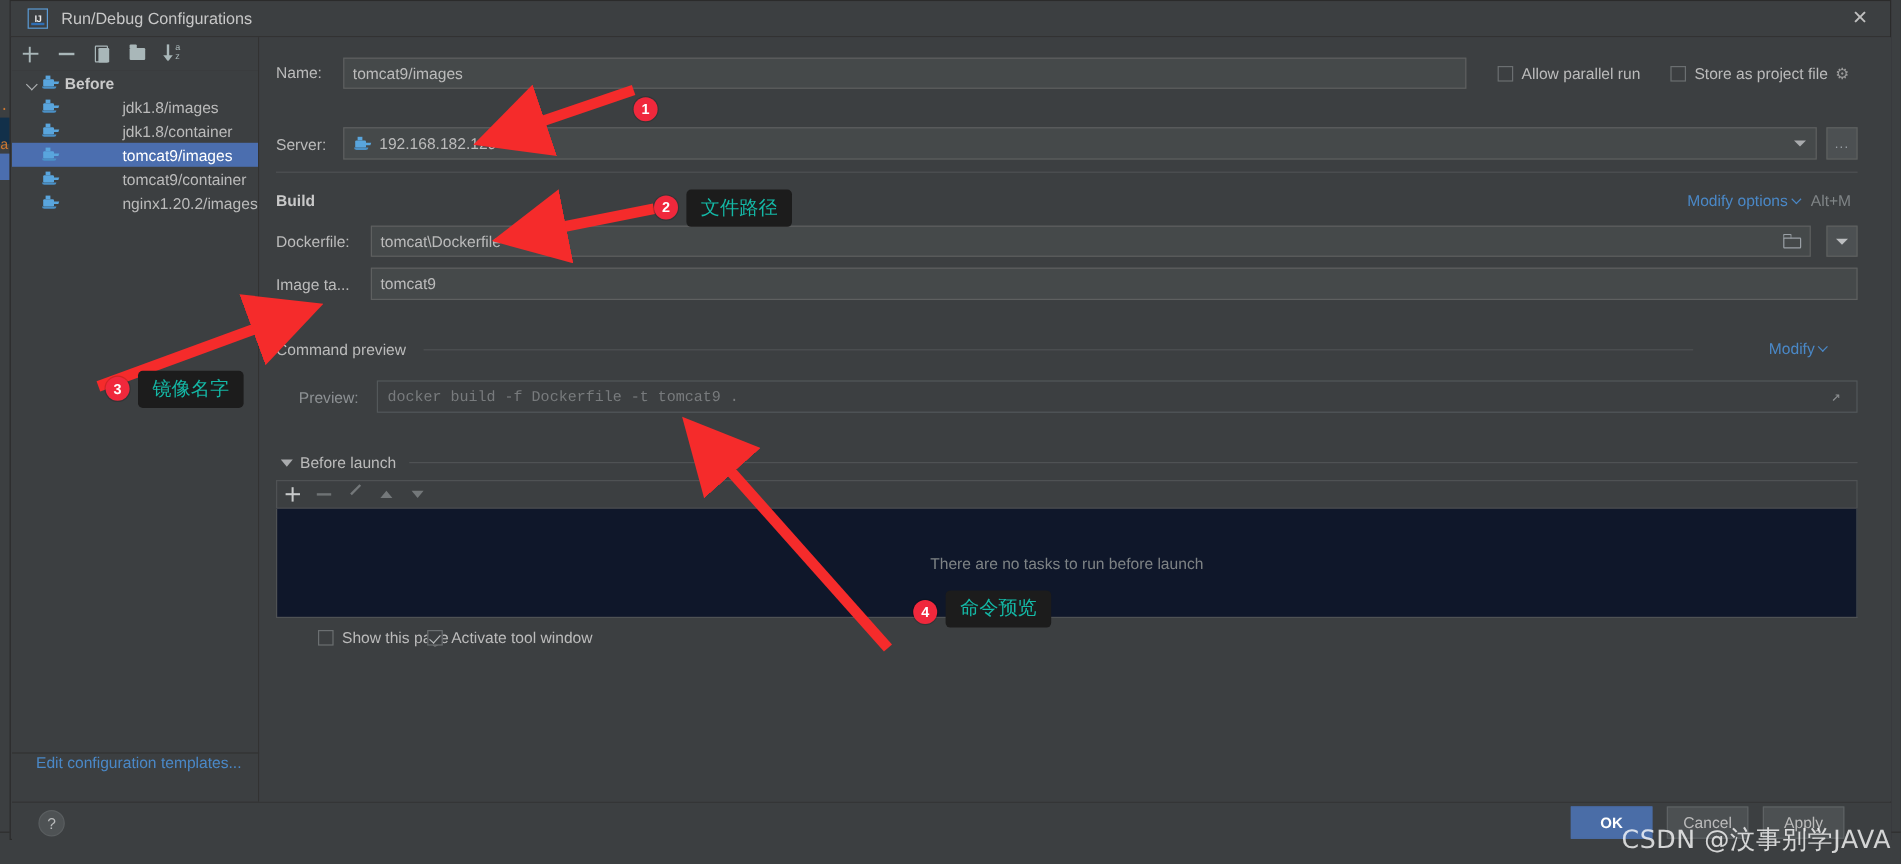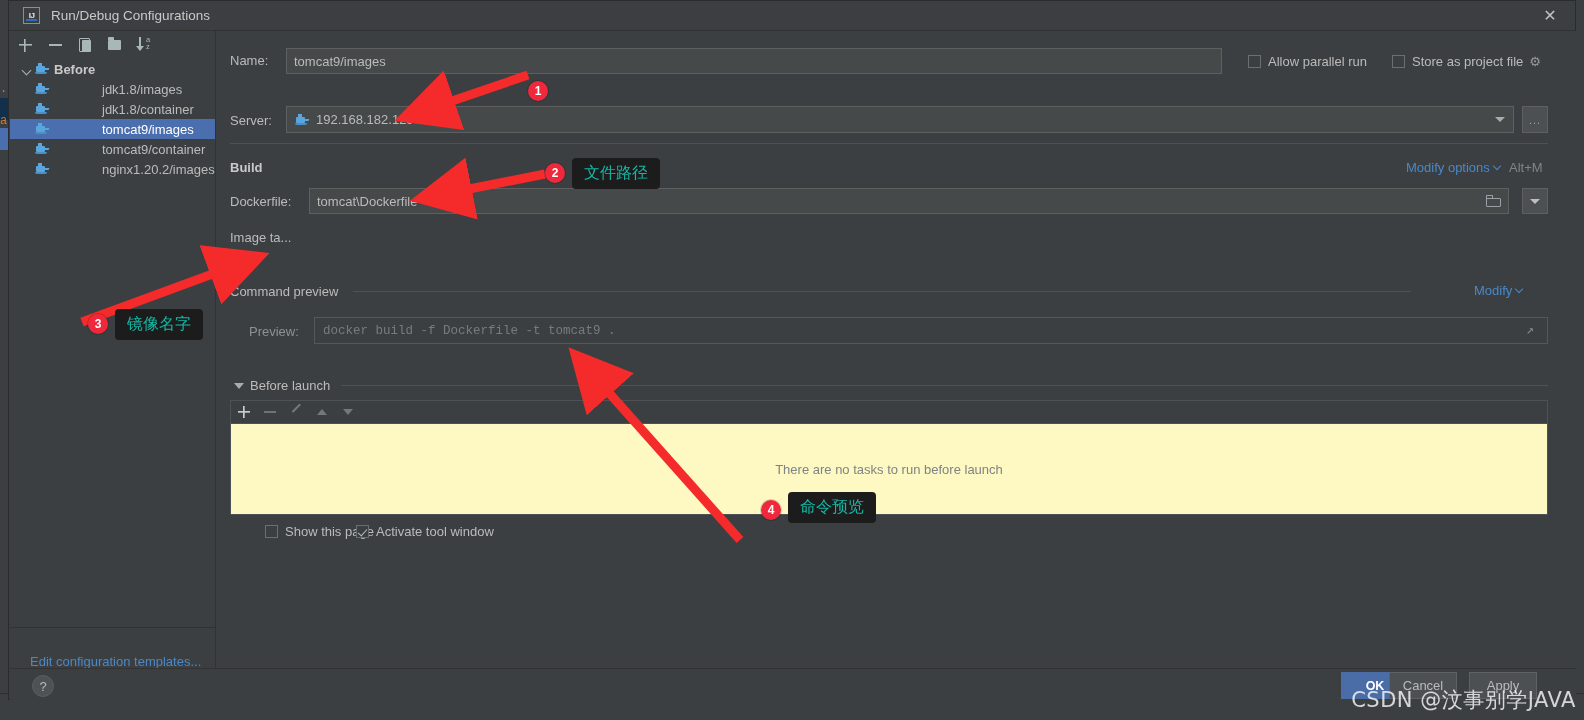--- a/index.html
+++ b/index.html
@@ -82,21 +82,21 @@
   .dkicon .body{position:absolute;left:2px;top:4px;width:9px;height:6px;background:#59a5dd;border-radius:1px;}
   .dkicon .cab{position:absolute;left:4px;top:1px;width:4px;height:3px;background:#59a5dd;}
   .dkicon .tail{position:absolute;left:10px;top:6px;width:5px;height:2px;background:#59a5dd;transform:skewX(-20deg);}
   .dkicon .base{position:absolute;left:1px;top:10px;width:12px;height:2px;background:#4a90c6;border-radius:0 0 3px 3px;}
   .tree-label{color:#bbbbbb;font-size:13px;}
   .tree-label.bold{font-weight:bold;color:#c9c9c9;}
   .indent1{padding-left:24px;gap:48px;}
 
   .tree-footer{
     position:absolute;left:1px;top:626px;width:205px;height:41px;
-    border-top:1px solid #323232;display:flex;align-items:flex-end;padding-left:20px;
+    border-top:1px solid #323232;display:flex;align-items:flex-start;padding-left:20px;
   }
   .link{color:#4a88c7;font-size:13px;cursor:default;}
 
   .vdivider{position:absolute;left:206px;top:30px;width:1px;height:637px;background:#323232;}
   .hdivider-bottom{position:absolute;left:1px;top:667px;width:1566px;height:1px;background:#323232;}
 
   
   .rpanel{position:absolute;left:207px;top:30px;width:1360px;height:637px;background:#3c3f41;}
 
   .field-label{position:absolute;color:#bbbbbb;font-size:13px;}
@@ -164,37 +164,37 @@
   .bl-plus:before{content:"";display:block;width:12px;height:12px;
      background:linear-gradient(#c8cacb,#c8cacb) center/12px 1.7px no-repeat,
                 linear-gradient(#c8cacb,#c8cacb) center/1.7px 12px no-repeat;}
   .bl-minus:before{content:"";display:block;width:12px;height:1.7px;background:#6f7375;}
   .bl-pencil{position:relative;}
   .bl-pencil:before{content:"";position:absolute;left:8px;top:6px;width:11px;height:2.4px;background:#74787a;transform:rotate(-45deg);}
   .bl-up:before{content:"";border-left:5px solid transparent;border-right:5px solid transparent;border-bottom:6px solid #74787a;display:block;}
   .bl-down:before{content:"";border-left:5px solid transparent;border-right:5px solid transparent;border-top:6px solid #74787a;display:block;}
 
   .bl-body{
-    position:absolute;background:#fef9c3;border:1px solid #4f5254;border-top:none;box-sizing:border-box;
+    position:absolute;background:#0f172a;border:1px solid #4f5254;border-top:none;box-sizing:border-box;
     display:flex;align-items:center;justify-content:center;color:#7e8385;font-size:13px;
   }
 
   
   .bottombar{position:absolute;left:1px;top:668px;width:1566px;height:31px;background:#3c3f41;}
   .help-btn{
     position:absolute;left:22px;top:6px;width:22px;height:22px;border-radius:50%;
     background:#4e5254;border:1px solid #5a5e60;box-sizing:border-box;
     display:flex;align-items:center;justify-content:center;color:#b8babb;font-size:13px;
   }
   .dlg-btn{
     position:absolute;height:27px;border:1px solid #5e6264;box-sizing:border-box;
     background:#4c5052;color:#bbbbbb;font-size:13px;
     display:flex;align-items:center;justify-content:center;
   }
-  .dlg-btn.primary{background:#4a6da7;border-color:#4a6da7;color:#ffffff;font-weight:bold;font-size:12.5px;margin-left:32px;}
+  .dlg-btn.primary{background:#4a6da7;border-color:#4a6da7;color:#ffffff;font-weight:bold;font-size:12.5px;}
 
   
   .anno{position:absolute;left:0;top:0;width:1584px;height:720px;pointer-events:none;}
   .badge{
     position:absolute;width:20px;height:20px;border-radius:50%;
     background:#f0283c;color:#ffffff;font-size:12px;font-weight:bold;
     display:flex;align-items:center;justify-content:center;
     box-shadow:0 0 0 1px rgba(0,0,0,.15);
   }
   .tip{
@@ -352,20 +352,21 @@
       <div class="field-label" style="left:14px;top:163px;">Dockerfile:</div>
       <div class="inputbox" style="left:93px;top:157px;width:1200px;height:26px;">
         <span>tomcat\Dockerfile</span>
         <span class="folder-btn" style="position:relative;margin-left:auto;">
           <span class="folder-glyph"></span>
         </span>
       </div>
       <div class="dropdown-sq" style="left:1306px;top:157px;width:26px;height:26px;"></div>
 
       <div class="field-label" style="left:14px;top:199px;">Image ta...</div>
+      <div class="inputbox" style="left:93px;top:192px;width:1239px;height:27px;">tomcat9</div>
 
       <div class="group-title" style="left:14px;top:253px;text-align:right;">Command preview</div>
       <div class="sep-line" style="left:137px;top:260px;width:1058px;"></div>
       <div class="modify-link" style="left:1258px;top:252px;">
         <span>Modify</span><span class="modify-chev"></span>
       </div>
 
       <div class="field-label" style="left:33px;top:293px;color:#8d9194;">Preview:</div>
       <div class="preview-input" style="left:98px;top:286px;width:1234px;height:27px;">
         <span>docker build -f Dockerfile -t tomcat9 .</span>

